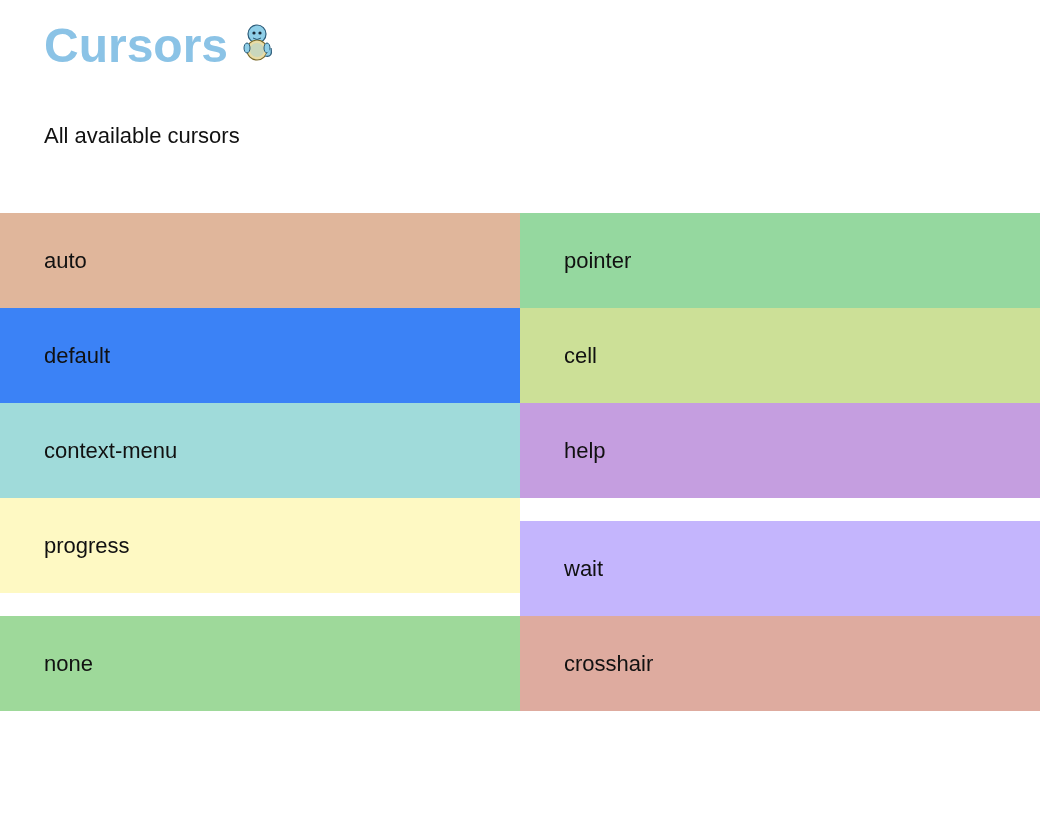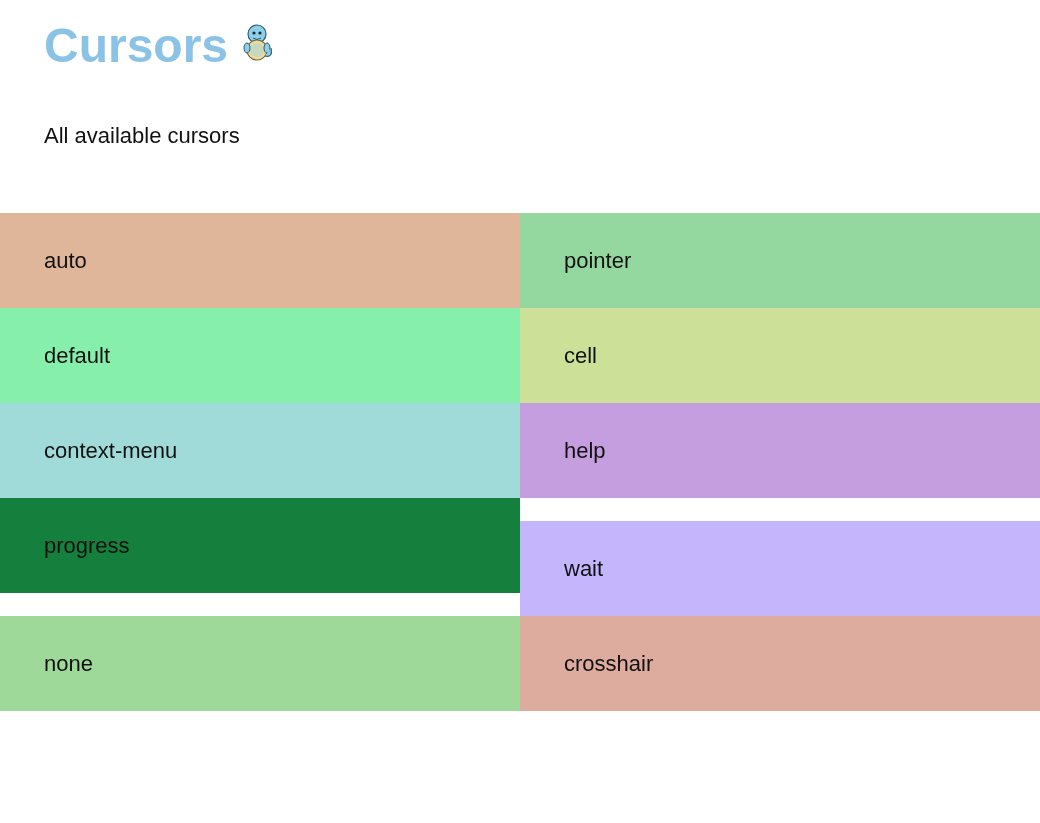--- a/index.html
+++ b/index.html
@@ -42,25 +42,25 @@
     display: flex;
     align-items: center;
     padding-left: 44px;
     font-size: 22px;
     color: #111;
   }
   .cell.right { padding-left: 44px; }
   
   .c-auto        { background: #e0b69b; cursor: auto; }
   .c-pointer     { background: #95d89f; cursor: pointer; }
-  .c-default     { background: #86efac; cursor: default; }
+  .c-default     { background: #3b82f6; cursor: default; }
   .c-none        { background: #cce097; cursor: none; }
   .c-context     { background: #a0dbda; cursor: context-menu; }
   .c-help        { background: #c59ee0; cursor: help; }
-  .c-progress    { background: #15803d; cursor: progress; }
+  .c-progress    { background: #fef9c3; cursor: progress; }
   .c-wait        { background: #c4b5fd; cursor: wait; margin-top: 23px; }
   .c-cell        { background: #9ed99a; cursor: cell; }
   .c-crosshair   { background: #deab9f; cursor: crosshair; }
 </style>
 </head>
 <body>
 
 <div class="header">
   <h1>
     <span>Cursors</span>

